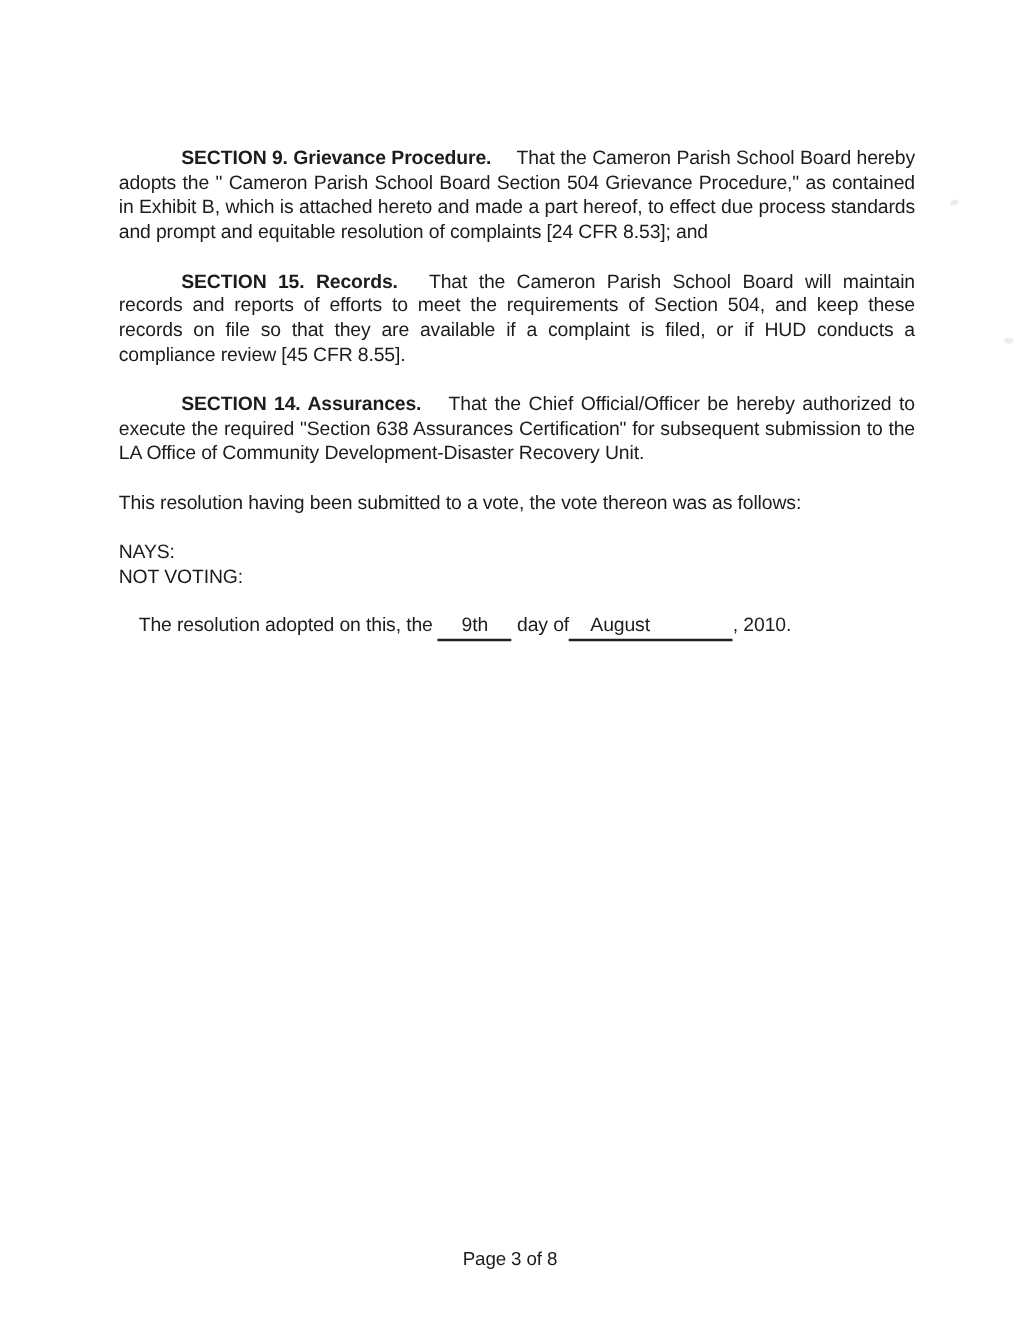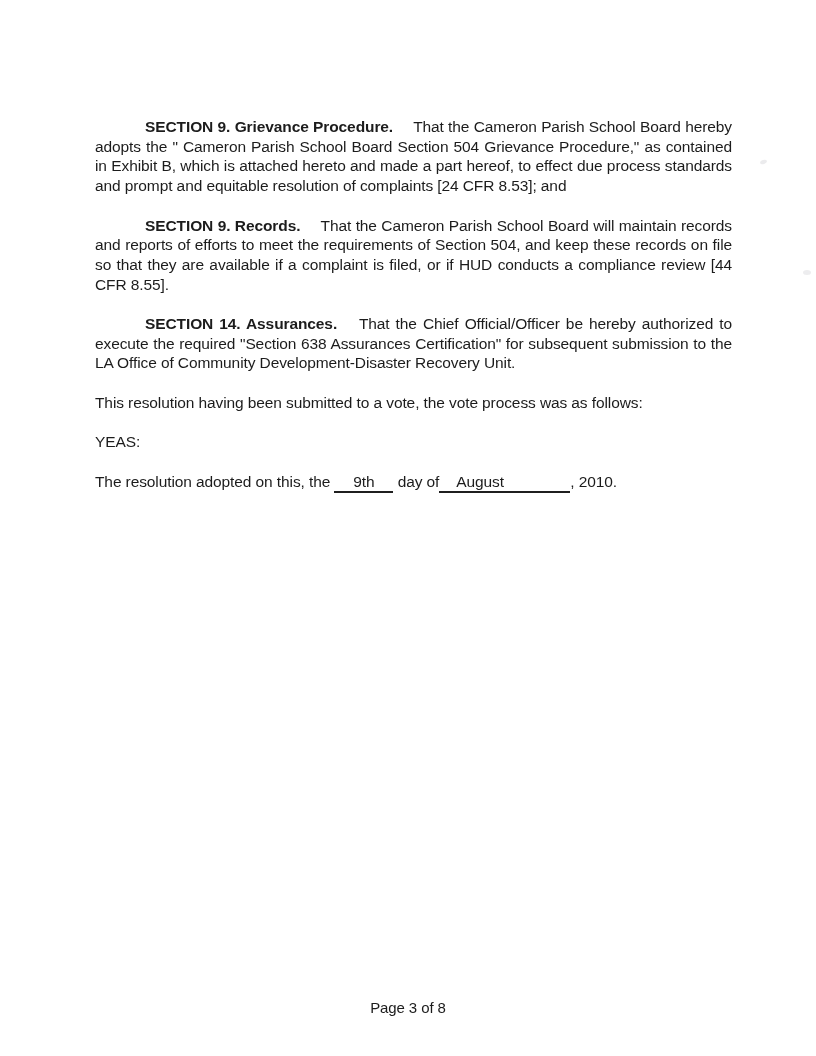--- a/index.html
+++ b/index.html
@@ -33,21 +33,21 @@
   }
   .plain {
     margin: 0 0 19.7px 0;
   }
   .votes {
     margin: 0 0 19.7px 0;
   }
   .vote-row { display: flex; }
   .vote-label { flex: 0 0 auto; min-width: 51px; }
   .vote-value { flex: 0 1 auto; max-width: 545px; }
-  .adoption { margin: 0; }
+  .adoption { margin: 16px; }
   .blank {
     display: inline-block;
     border-bottom: 2px solid #1f1f1f;
   }
   .blank-day { width: 59px; text-align: center; }
   .blank-month { width: 131px; padding-left: 17px; }
   .footer {
     position: absolute;
     top: 999px;
     left: 0;
@@ -73,34 +73,38 @@
 <body>
 
 <div class="content">
 
   <p class="para">
     <span class="lead">SECTION 9.  Grievance Procedure.</span>
     <span>That the Cameron Parish School Board hereby adopts the " Cameron Parish School Board Section 504 Grievance Procedure," as contained in Exhibit B, which is attached hereto and made a part hereof, to effect due process standards and prompt and equitable resolution of complaints [24 CFR 8.53]; and</span>
   </p>
 
   <p class="para">
-    <span class="lead">SECTION 9.  Records.</span>
-    <span>That the Cameron Parish School Board will maintain records and reports of efforts to meet the requirements of Section 504, and keep these records on file so that they are available if a complaint is filed, or if HUD conducts a compliance review [44 CFR 8.55].</span>
+    <span class="lead">SECTION 15.  Records.</span>
+    <span>That the Cameron Parish School Board will maintain records and reports of efforts to meet the requirements of Section 504, and keep these records on file so that they are available if a complaint is filed, or if HUD conducts a compliance review [45 CFR 8.55].</span>
   </p>
 
   <p class="para">
     <span class="lead">SECTION 14.  Assurances.</span>
     <span>That the Chief Official/Officer be hereby authorized to execute the required "Section 638 Assurances Certification" for subsequent submission to the LA Office of Community Development-Disaster Recovery Unit.</span>
   </p>
 
-  <p class="plain">This resolution having been submitted to a vote, the vote process was as follows:</p>
+  <p class="plain">This resolution having been submitted to a vote, the vote thereon was as follows:</p>
 
   <div class="votes">
     <div class="vote-row">
-      <span class="vote-label">YEAS:</span>
+      <span class="vote-label">NAYS:</span>
+    </div>
+    <div class="vote-row">
+      <span class="vote-label">NOT VOTING:</span>
+      <span class="vote-value"></span>
     </div>
   </div>
 
   <p class="adoption"><span>The resolution adopted on this, the</span>
     <span class="blank blank-day"><span>9th</span></span>
     <span>day of</span><span class="blank blank-month"><span>August</span></span><span>, 2010.</span></p>
 
 </div>
 
 <div class="footer">Page 3 of 8</div>

